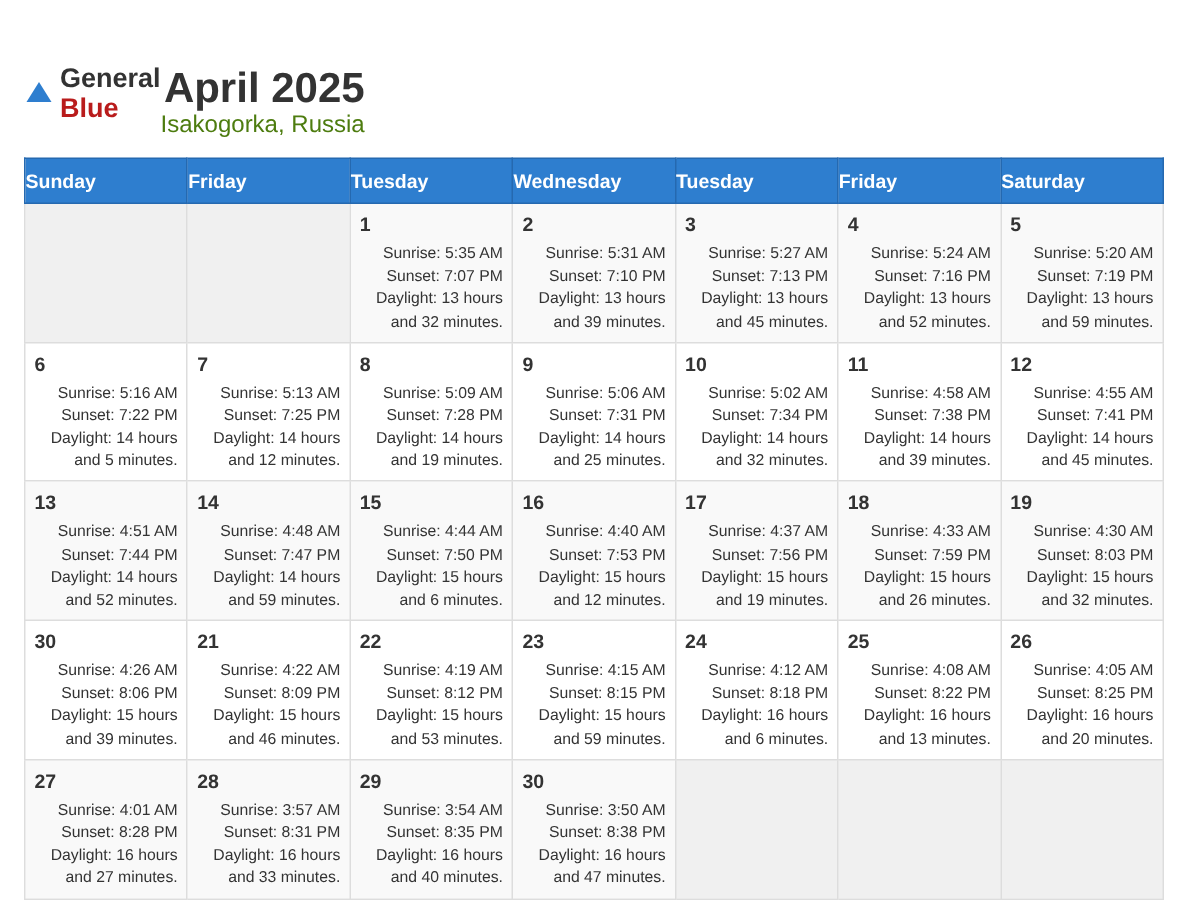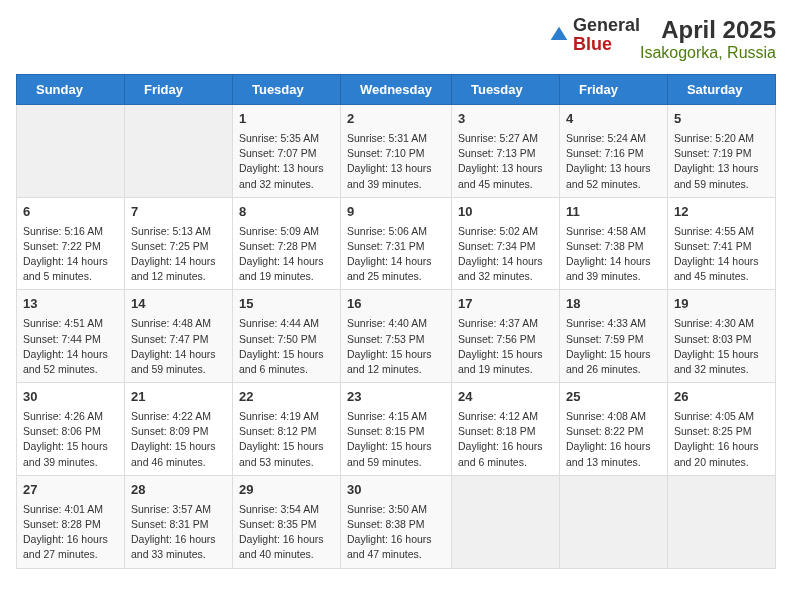--- a/index.html
+++ b/index.html
@@ -5,23 +5,24 @@
     * { box-sizing: border-box; margin: 0; padding: 0; }
     body {
       font-family: Arial, sans-serif;
       background: #fff;
       width: 792px;
       min-height: 612px;
       padding: 16px;
     }
     .header {
       display: flex;
-      justify-content: flex-end;
+      justify-content: flex-start;
       align-items: flex-start;
       margin-bottom: 12px;
+      margin-top: 27px;
     }
     .logo {
       display: flex;
       align-items: center;
       gap: 4px;
     }
     .logo-text-general {
       font-size: 18px;
       font-weight: bold;
       color: #333;
@@ -34,39 +35,39 @@
       line-height: 1;
     }
     .logo-icon {
       width: 20px;
       height: 20px;
     }
     .title-block {
       text-align: right;
     }
     .title-month {
-      font-size: 24px;
+      font-size: 28px;
       font-weight: bold;
       color: #333;
     }
     .title-location {
       font-size: 16px;
       color: #4d7c0f;
     }
     .calendar {
       width: 100%;
       border-collapse: collapse;
       border: 1px solid #ccc;
     }
     .calendar thead tr th {
       background-color: #2e7ecf;
       color: #fff;
       font-size: 13px;
       font-weight: bold;
-      padding: 7px 19px;
+      padding: 7px 0;
       text-align: left;
       border: 1px solid #2569b0;
     }
     .calendar tbody tr td {
       vertical-align: top;
       border: 1px solid #ddd;
       padding: 5px 6px;
       width: 108px;
       min-height: 80px;
       background: #fff;
@@ -82,20 +83,21 @@
     }
     .day-number {
       font-size: 13px;
       font-weight: bold;
       display: block;
       margin-bottom: 2px;
     }
     .day-info {
       font-size: 10.5px;
       color: #333;
+      text-align: right;
     }
     .empty-cell {
       background: #f0f0f0 !important;
     }
   </style>
 </head>
 <body>
 
 <div class="header">
   <div class="logo">

